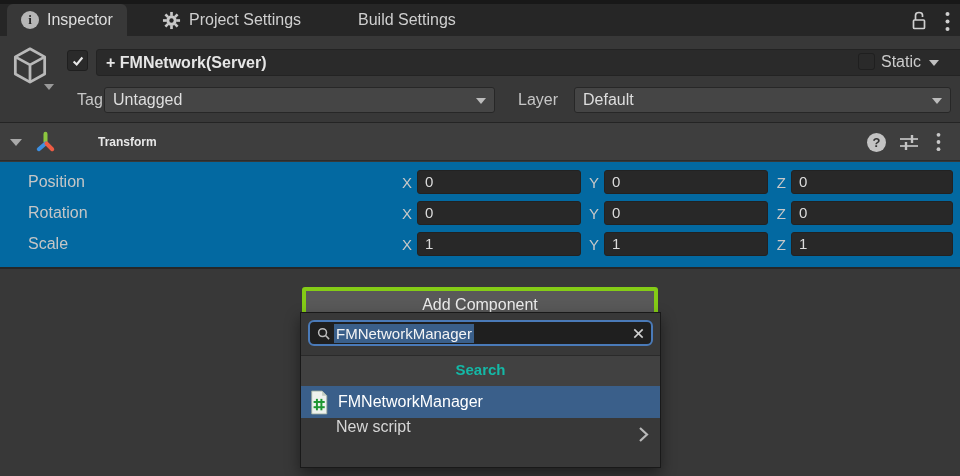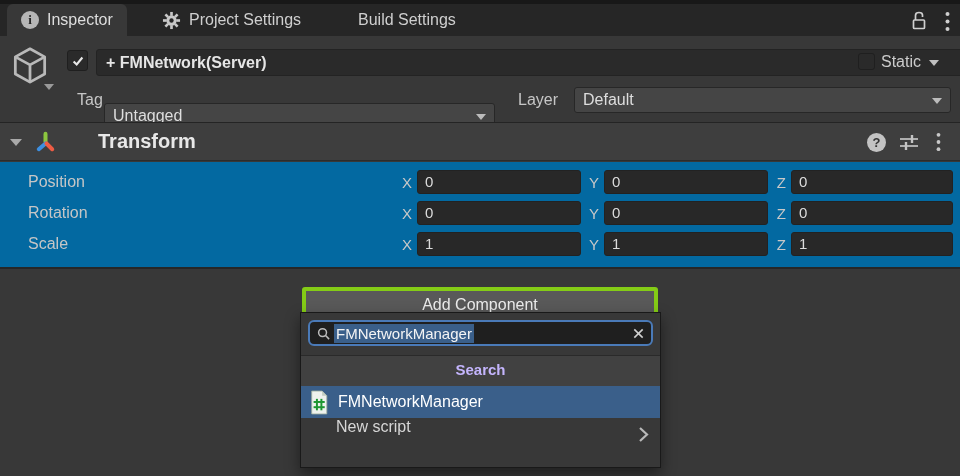--- a/index.html
+++ b/index.html
@@ -34,21 +34,21 @@
               border-top:6px solid #c0c0c0; }
   .row-label { position:absolute; color:#c6c6c6; font-size:16px; }
   .dropdown { position:absolute; height:26px; background:#454545; border:1px solid #272727;
               border-radius:3px; color:#dedede; font-size:16px; line-height:24px;
               padding-left:8px; }
   .dropdown .tri-down { position:absolute; right:8px; top:10px; border-top-color:#bcbcbc; }
   
   .comp-header { position:absolute; left:0; top:122px; width:960px; height:39px;
                  background:#3e3e3e; border-top:1px solid #242424; border-bottom:1px solid #2c2c2c;
                  display:flex; align-items:center; }
-  .comp-title { position:absolute; left:98px; color:#e8e8e8; font-weight:bold; font-size:20px; }
+  .comp-title { position:absolute; left:98px; color:#e8e8e8; font-weight:bold; font-size:12px; }
   .foldout { position:absolute; left:10px; top:16px; width:0; height:0;
              border-left:6px solid transparent; border-right:6px solid transparent;
              border-top:7px solid #a9a9a9; }
   .help-badge { width:19px; height:19px; border-radius:50%; background:#c3c3c3; color:#333;
                 font-weight:bold; font-size:13px; display:flex; align-items:center; justify-content:center; }
   .transform-body { position:absolute; left:0; top:162px; width:960px; height:105px; background:#0369a1; }
   .axis { position:absolute; color:#c8c8c8; font-size:15px; width:12px; text-align:right; }
   .num-field { position:absolute; height:24px; background:#282828; border:1px solid #222222;
                border-radius:3px; color:#dcdcdc; font-size:15px; line-height:22px; padding-left:7px; }
   .hdiv { position:absolute; left:0; width:960px; height:2px; background:#272727; }
@@ -59,21 +59,21 @@
   .popup { position:absolute; left:300px; top:312px; width:361px; height:156px;
            background:#383838; border:1px solid #191919;
            box-shadow:0 6px 14px rgba(0,0,0,0.45); }
   .search-field { position:absolute; left:7px; top:7px; width:345px; height:26px;
                   background:#1f1f1f; border:2px solid #4a7ab8; border-radius:6px;
                   display:flex; align-items:center; padding:0 6px; }
   .search-sel { background:#3a5f8a; color:#f4f4f4; font-size:15px; padding:1px 2px; white-space:nowrap; }
   .clear-x { margin-left:auto; color:#d0d0d0; font-size:15px; line-height:1; cursor:default; }
   .popup-search-header { position:absolute; left:0; top:42px; width:359px; height:37px;
                          background:#414141; border-top:1px solid #2a2a2a; border-bottom:1px solid #2a2a2a;
-                         color:#c4b5fd; font-weight:bold; font-size:15px; text-align:center; line-height:28px; }
+                         color:#14b8a6; font-weight:bold; font-size:15px; text-align:center; line-height:28px; }
   .result-row { position:absolute; left:0; top:73px; width:359px; height:32px;
                 background:#3a5f8a; display:flex; align-items:center; gap:8px; padding-left:7px;
                 color:#ffffff; font-size:16px; }
   .newscript-row { position:absolute; left:0; top:105px; width:359px; height:32px;
                    display:flex; align-items:flex-start; color:#d6d6d6; font-size:16px; padding-left:35px; }
   .chevron { position:absolute; right:10px; top:7px; }
   svg { display:block; }
 </style>
 </head>
 <body>
@@ -136,21 +136,21 @@
       <svg width="14" height="14" viewBox="0 0 16 16">
         <polyline points="3,8.5 6.5,12 13,4" fill="none" stroke="#e8e8e8" stroke-width="2.4"></polyline>
       </svg>
     </div>
     <div class="name-field">+ FMNetwork(Server)</div>
     <div class="checkbox" style="left:858px; top:17px; width:17px; height:17px;"></div>
     <span class="static-label">Static</span>
     <div class="tri-down" style="position:absolute; left:929px; top:24px;"></div>
 
     <span class="row-label" style="left:66px; top:55px;margin-left:11px;">Tag</span>
-    <div class="dropdown" style="left:104px; top:51px; width:391px;margin-top:16px;">
+    <div class="dropdown" style="left:104px; top:51px; width:391px;">
       <span>Untagged</span>
       <span class="tri-down"></span>
     </div>
     <span class="row-label" style="left:518px; top:55px;">Layer</span>
     <div class="dropdown" style="left:574px; top:51px; width:377px;">
       <span>Default</span>
       <span class="tri-down"></span>
     </div>
   </div>
 

